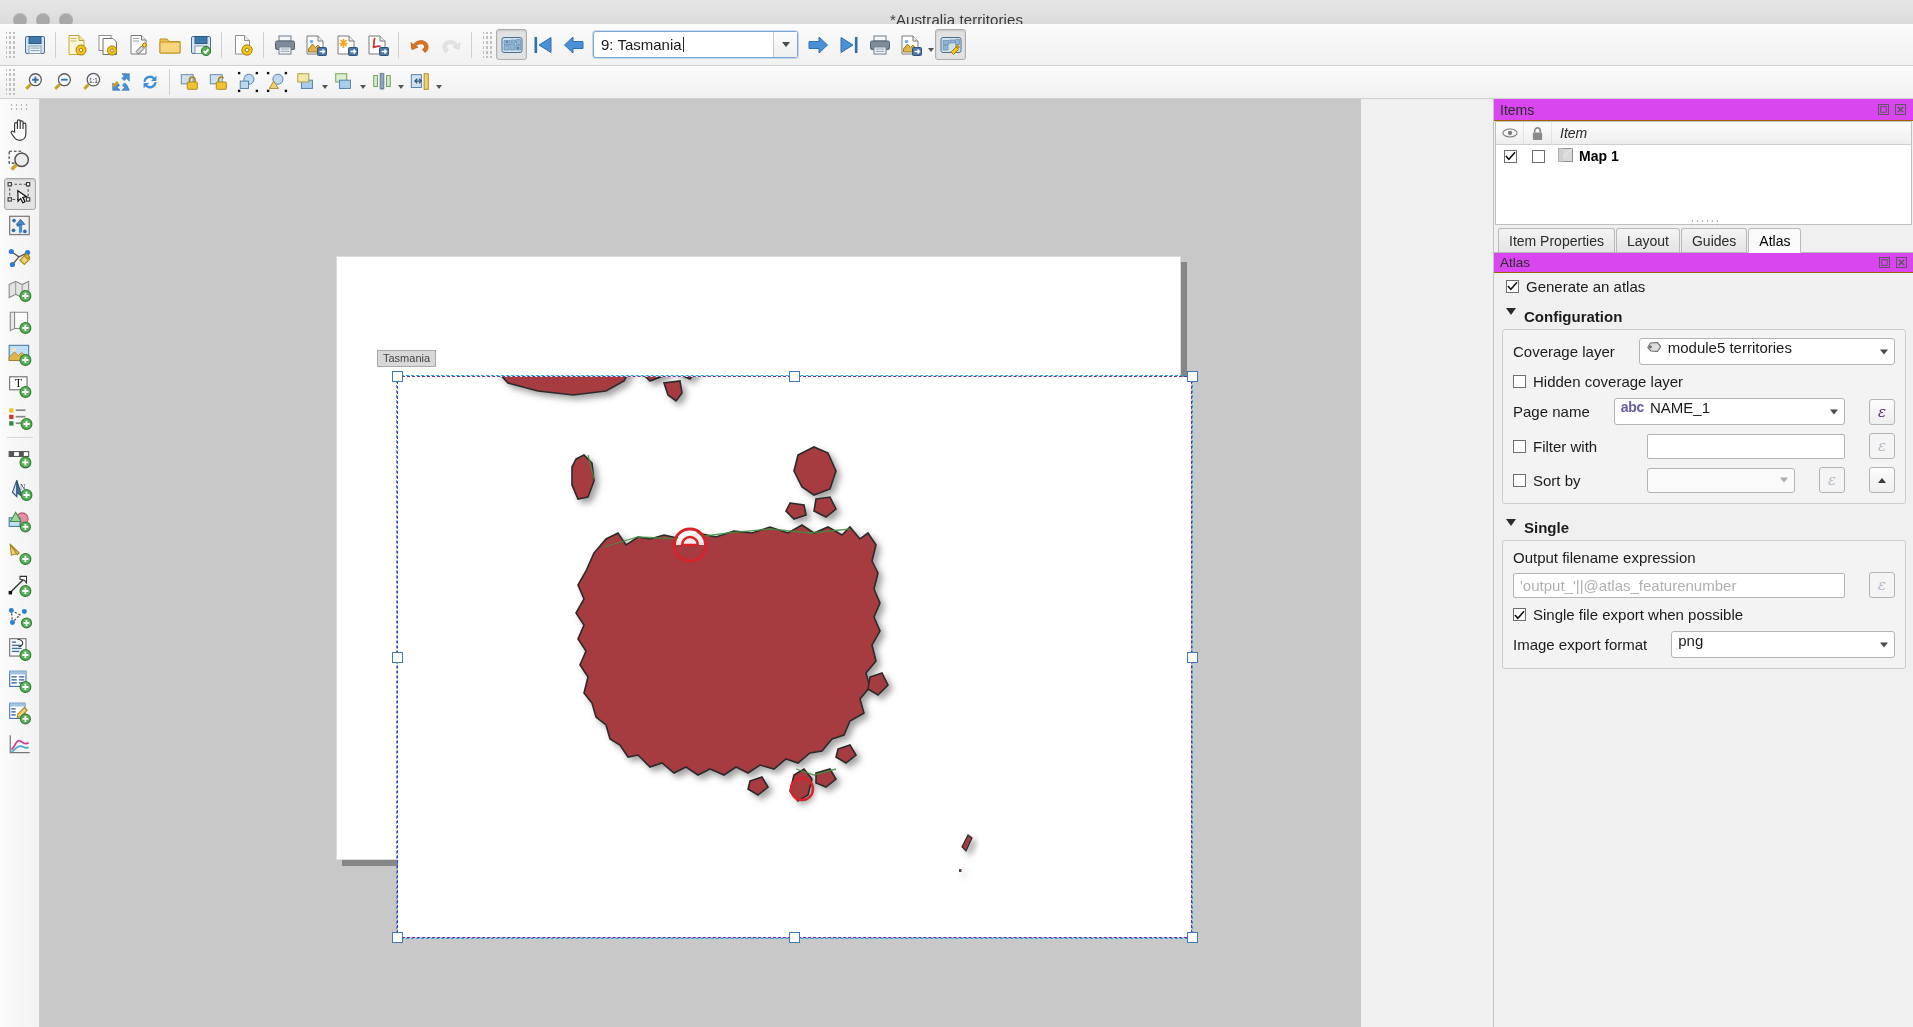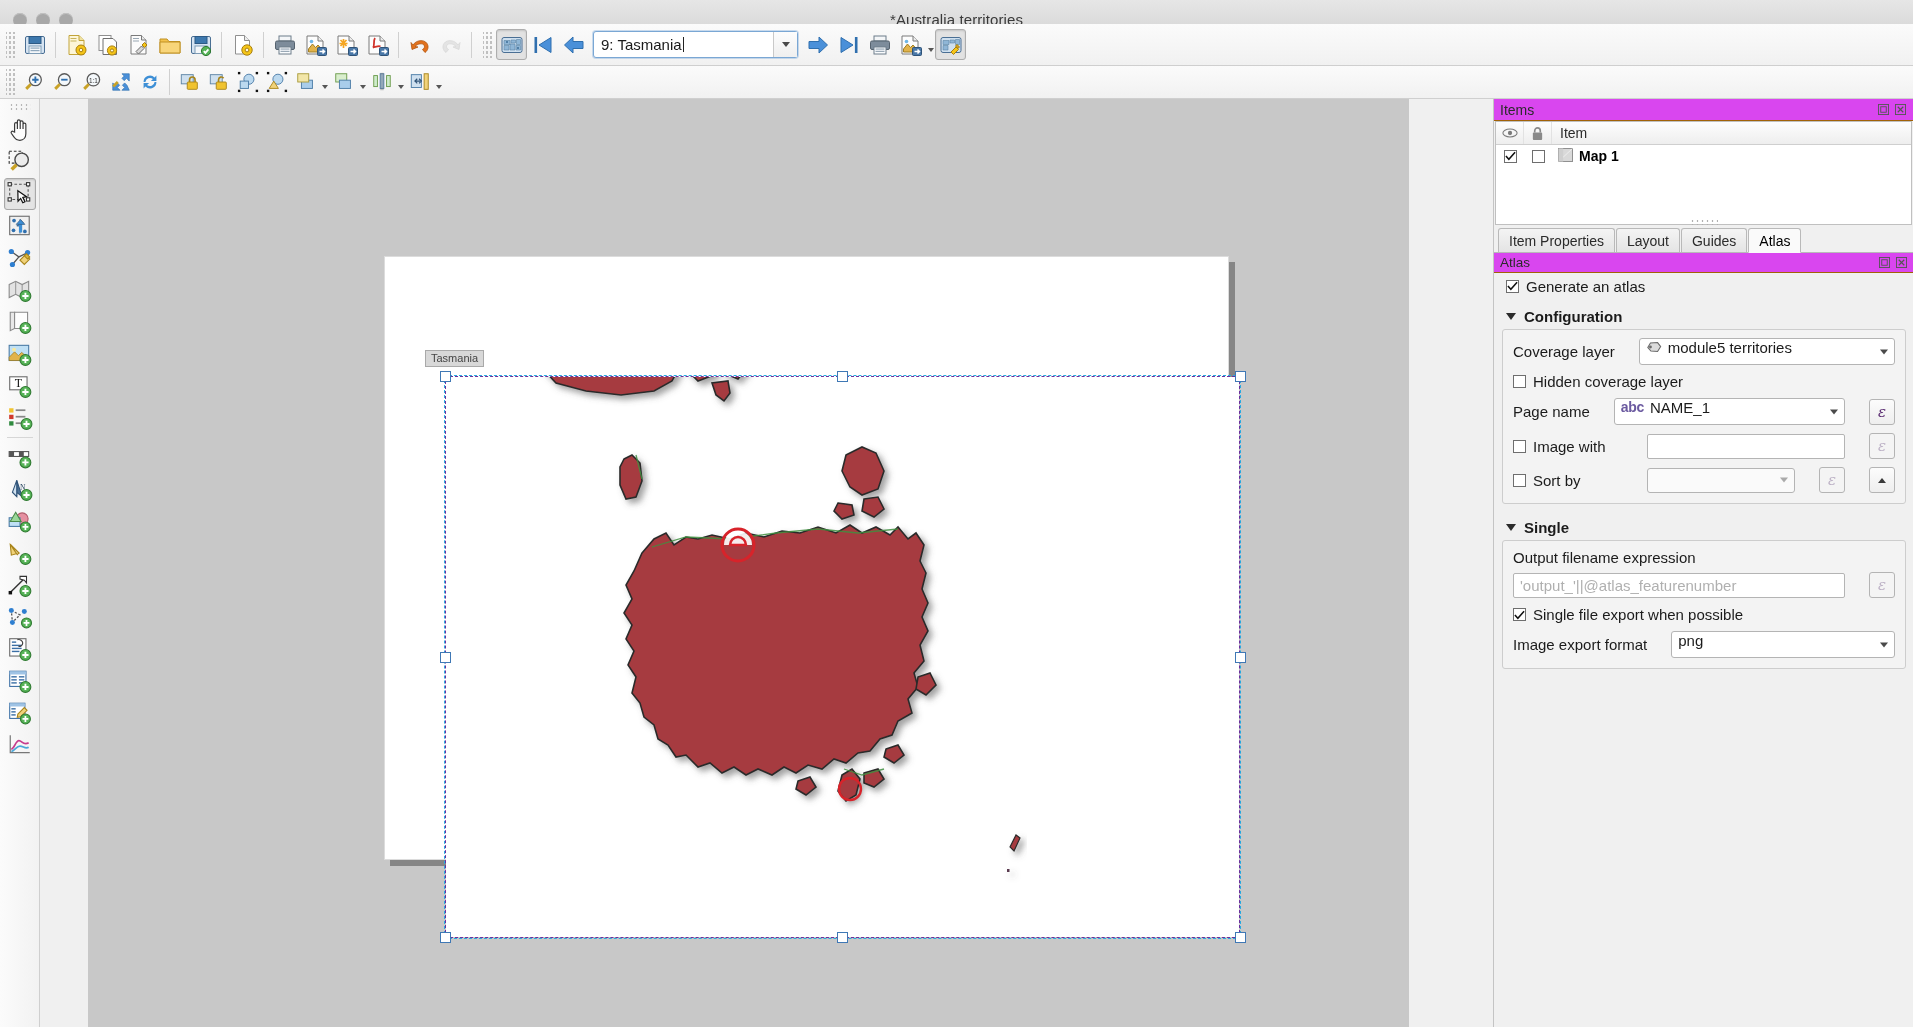--- a/index.html
+++ b/index.html
@@ -78,21 +78,21 @@
   .lbtn {
     width: 32px; height: 32px; margin-bottom: 0px; display: flex; align-items: center; justify-content: center;
     border: 1px solid transparent; border-radius: 3px; cursor: pointer;
   }
   .lbtn.active { background: #e4e4e4; border-color: #a8a8a8; box-shadow: inset 0 1px 2px rgba(0,0,0,.14); }
   .lsep { width: 26px; height: 1px; background: #d6d6d6; margin: 3px 0; }
 
   
   .canvas {
     position: absolute; left: 40px; top: 99px; width: 1321px; height: 928px;
-    background: #c8c8c8; overflow: hidden; margin-left: 48px;
+    background: #c8c8c8; overflow: hidden;
   }
   .page-shadow { position:absolute; left: 302px; top: 163px; width: 845px; height: 604px; background: rgba(0,0,0,.33); }
   .page {
     position: absolute; left: 296px; top: 157px; width: 845px; height: 604px;
     background: #ffffff; border: 1px solid #dcdcdc;
   }
   .item-label {
     position: absolute; left: 337px; top: 251px;
     background: #d8d8d8; border: 1px solid #a9a9a9;
     font-size: 11px; color: #444; padding: 1px 5px 2px; line-height: 12px;
@@ -122,21 +122,21 @@
   .dock-title .spacer { flex: 1; }
   .dock-btn { width: 14px; height: 14px; margin-left: 3px; display:flex;align-items:center;justify-content:center; cursor:pointer; }
   .items-table { background:#fff; border:1px solid #c0c0c0; margin: 0 1px; height: 104px; }
   .ith {
     display: flex; height: 23px; align-items: center;
     background: linear-gradient(#fdfdfd,#eeeeee); border-bottom: 1px solid #cfcfcf;
     font-size: 14px; color: #2b2b2b;
   }
   .ith .c1 { width: 28px; display:flex;align-items:center;justify-content:center; border-right:1px solid #e2e2e2; height:100%;}
   .ith .c2 { width: 28px; display:flex;align-items:center;justify-content:center; border-right:1px solid #e2e2e2; height:100%;}
-  .ith .c3 { padding-left: 8px; }
+  .ith .c3 { padding-left: 8px; font-style: italic; }
   .itrow { display: flex; height: 22px; align-items: center; font-size: 14px; }
   .itrow .c1 { width: 28px; display:flex;align-items:center;justify-content:center; }
   .itrow .c2 { width: 28px; display:flex;align-items:center;justify-content:center; }
   .itrow .c3 { padding-left: 6px; display:flex; align-items:center; gap:6px; font-weight: bold; color:#000; }
   .cbx { width: 13px; height: 13px; background:#fff; border:1px solid #6e6e6e; display:flex;align-items:center;justify-content:center; }
   .cbx svg { display:block; }
 
   
   .tabstrip {
     position: absolute; left: 0; top: 128px; width: 420px; height: 26px;
@@ -152,21 +152,21 @@
   }
   .tab.sel { background: #fafafa; height: 25px; border-bottom: 1px solid #fafafa; margin-bottom: -1px; color:#000; }
   .handle-dots { position:absolute; left: 196px; top: 120px; width:28px;height:6px;
       background-image: radial-gradient(#b0b0b0 1px, transparent 1.2px); background-size:5px 4px; }
 
   .panel-body { position:absolute; left:0; top:154px; width:420px; height:774px; background:#f0f0f0; }
   .atlas-head { height:20px; display:flex; align-items:center; padding:0 6px; font-size:13.5px; color:#2b2b2b; }
   .gen-row { height: 26px; display:flex; align-items:center; gap:7px; padding-left: 12px; font-size:15px; color:#1b1b1b; }
 
   .group { margin: 6px 8px 0 8px; }
-  .group-title { display:flex; align-items:center; gap:8px; font-size:15px; font-weight:bold; color:#1b1b1b; padding: 3px 0 4px 4px; cursor:pointer;}
+  .group-title { display:flex; gap:8px; font-size:15px; font-weight:bold; color:#1b1b1b; padding: 3px 0 4px 4px; cursor:pointer;}
   .tri { width:0;height:0;border-left:5px solid transparent;border-right:5px solid transparent;border-top:7px solid #2b2b2b; }
   .group-box { border:1px solid #cdcdcd; border-radius:3px; background:#f3f3f3; padding: 8px 10px 10px; }
 
   .frow { display:flex; align-items:center; gap:24px; margin-bottom: 8px; }
   .frow:last-child { margin-bottom: 0; }
   .flabel { font-size:15px; color:#1b1b1b; white-space:nowrap; }
   .combo {
     flex: 1; height: 27px; background:#fff; border:1px solid #b4b4b4; border-radius:3px;
     display:flex; position:relative; padding-left:6px; gap:6px;
     font-size:15px; color:#1b1b1b; cursor:pointer;
@@ -946,21 +946,21 @@
               <span class="caret-cell2">
                   <i class="caret-dn" style="display:block"></i>
                 </span>
             </span>
             <span class="ebtn">ε</span>
           </div>
 
           <div class="frow">
             <span class="cklabel" style="min-width:110px;">
               <span class="cbx"></span>
-              <span>Image with</span>
+              <span>Filter with</span>
             </span>
             <span class="tinput"></span>
             <span class="ebtn dis">ε</span>
           </div>
 
           <div class="frow">
             <span class="cklabel" style="min-width:110px;">
               <span class="cbx"></span>
               <span>Sort by</span>
             </span>

